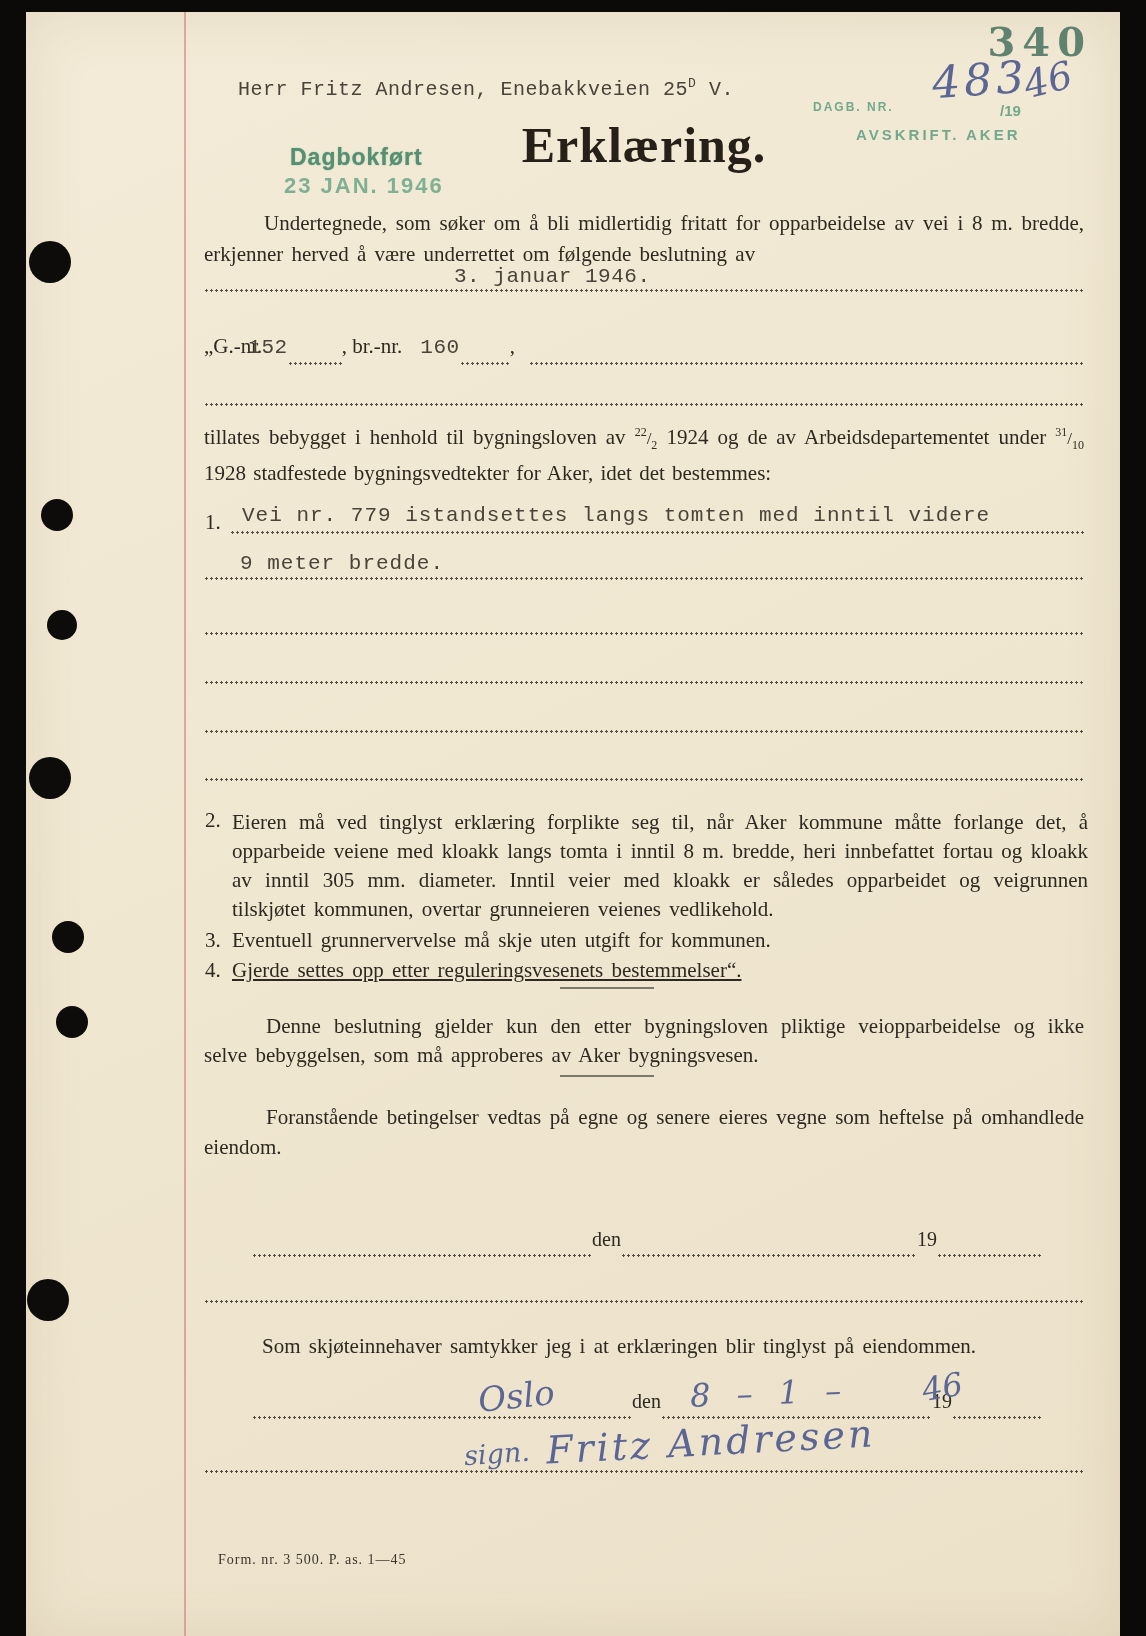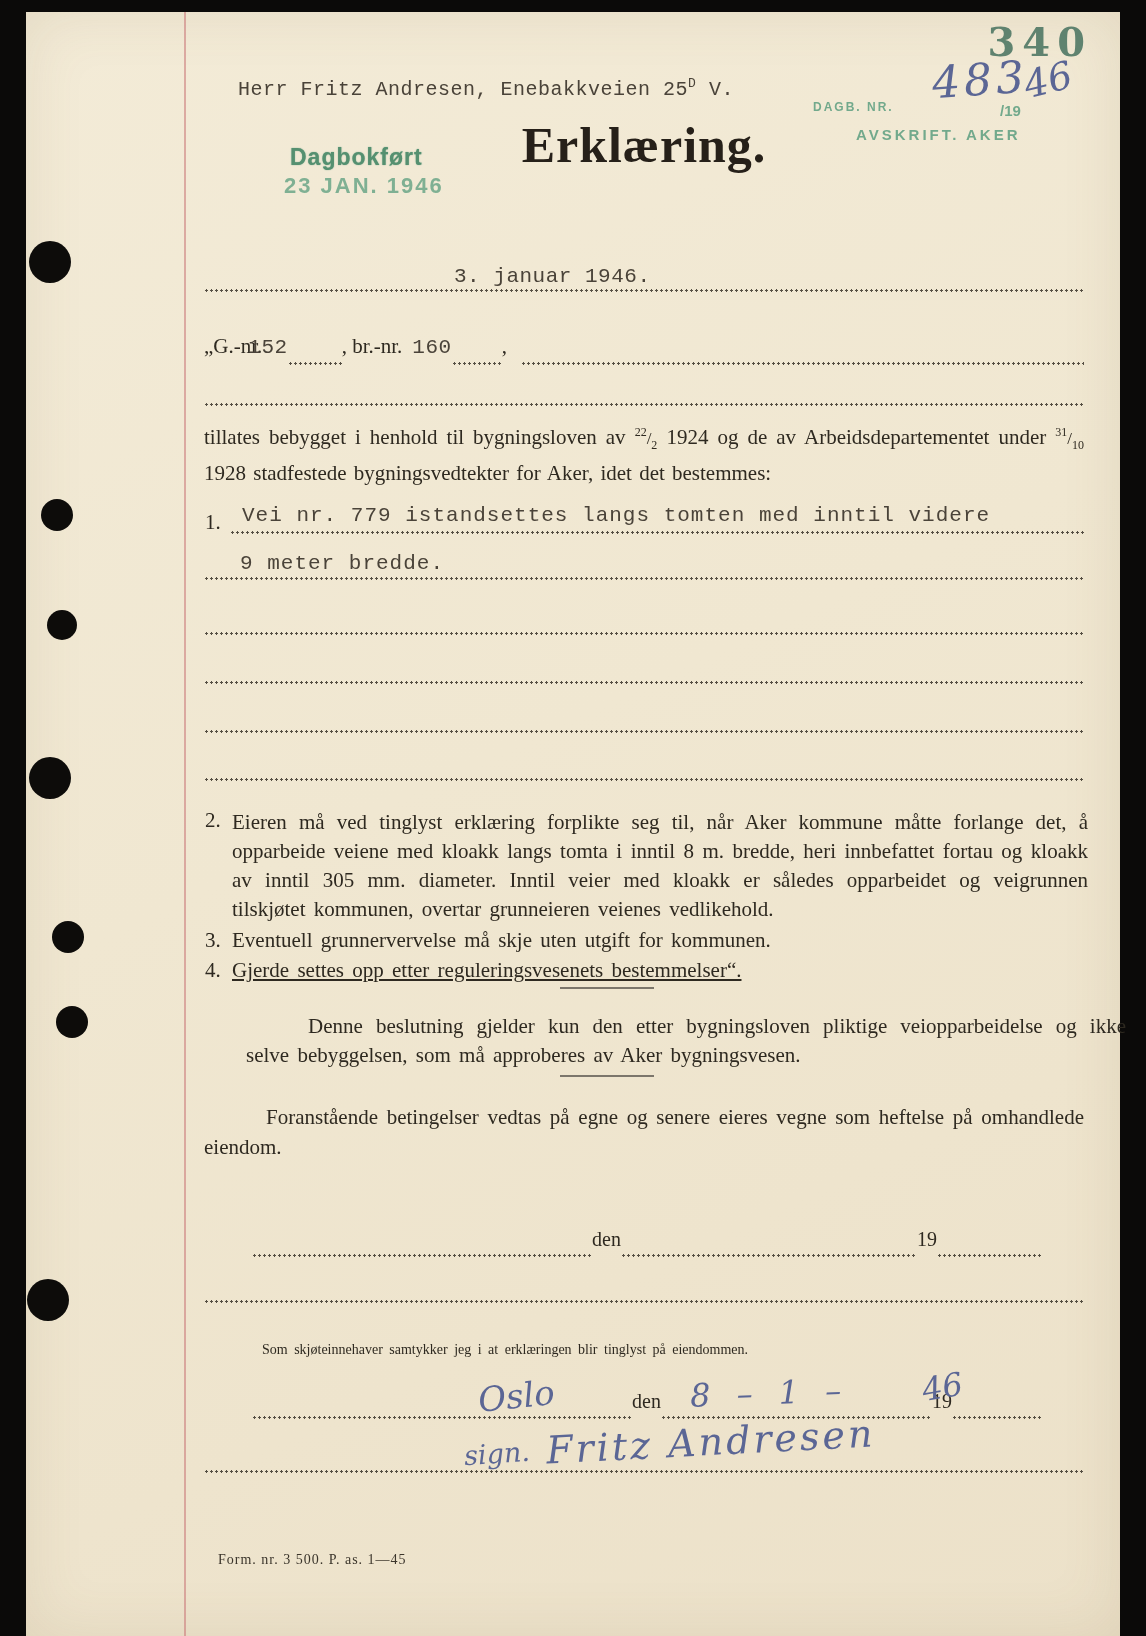--- a/index.html
+++ b/index.html
@@ -92,32 +92,33 @@
   <div class="stamp-dagbnr-suffix green">/19</div>
   <div class="hand-nr hand">483</div>
   <div class="hand-yr hand">46</div>
   <div class="stamp-avskrift green">AVSKRIFT. AKER</div>
 
   <div class="stamp-dagbokfort green">Dagbokført</div>
   <div class="stamp-dagbokfort-date">23 JAN. 1946</div>
 
   <div class="title">Erklæring.</div>
 
+  <div class="par intro">Undertegnede, som søker om å bli midlertidig fritatt for opparbeidelse av vei i 8 m. bredde, erkjenner herved å være underrettet om følgende beslutning av</div>
 
   <div class="dateline" style="left:178px; top:244px; width:880px; height:36px;">
     <div class="dotline" style="left:0; bottom:0; width:880px;"></div>
     <span class="typed" style="position:absolute; left:250px; bottom:4px; font-size:21px;">3. januar 1946.</span>
   </div>
 
   <div class="flexline" style="left:178px; top:322px; width:880px; height:34px;">
     <span class="printed" style="font-size:21px;">„G.-nr.</span>
     <span class="typed" style="font-size:21px; margin-left:-14px;">152</span>
     <span class="dotfill" style="width:54px;"></span>
     <span class="printed" style="font-size:21px;">, br.-nr.</span>
-    <span class="typed" style="font-size:21px; margin-left:10px;text-align:center;">160</span>
+    <span class="typed" style="font-size:21px; margin-left:18px;text-align:center;">160</span>
     <span class="dotfill" style="width:50px;"></span>
     <span class="printed" style="font-size:21px;">,</span>
     <span class="dotfill" style="flex:1; margin-left:14px;"></span>
   </div>
 
   <div class="dotline" style="left:178px; top:391px; width:880px;"></div>
 
   <div class="par" style="left:178px; top:408px; width:880px; line-height:34px; word-spacing:2px;">
     <span>tillates bebygget i henhold til bygningsloven av </span><sup class="fr">22</sup><span class="frslash">/</span><sub class="fr">2</sub><span> 1924 og de av Arbeidsdepartementet under </span><sup class="fr">31</sup><span class="frslash">/</span><sub class="fr">10</sub><span> 1928 stadfestede bygningsvedtekter for Aker, idet det bestemmes:</span>
   </div>
@@ -141,38 +142,38 @@
   <div class="itemtext" style="left:206px; top:796px; width:856px; line-height:29px;">Eieren må ved tinglyst erklæring forplikte seg til, når Aker kommune måtte forlange det, å opparbeide veiene med kloakk langs tomta i inntil 8 m. bredde, heri innbefattet fortau og kloakk av inntil 305 mm. diameter. Inntil veier med kloakk er således opparbeidet og veigrunnen tilskjøtet kommunen, overtar grunneieren veienes vedlikehold.</div>
 
   <div class="num" style="left:179px; top:916px;">3.</div>
   <div class="itemtext" style="left:206px; top:916px; width:856px; text-align:left;">Eventuell grunnervervelse må skje uten utgift for kommunen.</div>
 
   <div class="num" style="left:179px; top:946px;">4.</div>
   <div class="itemtext" style="left:206px; top:946px; width:856px; text-align:left;text-decoration:underline;">Gjerde settes opp etter reguleringsvesenets bestemmelser“.</div>
 
   <div class="divider" style="left:534px; top:975px; width:94px;"></div>
 
-  <div class="par" style="left:178px; top:1000px; width:880px; line-height:29px; text-indent:62px;margin-left:42px;">Denne beslutning gjelder kun den etter bygningsloven pliktige veiopparbeidelse og ikke selve bebyggelsen, som må approberes av Aker bygningsvesen.</div>
+  <div class="par" style="left:178px; top:1000px; width:880px; line-height:29px; text-indent:62px;">Denne beslutning gjelder kun den etter bygningsloven pliktige veiopparbeidelse og ikke selve bebyggelsen, som må approberes av Aker bygningsvesen.</div>
 
   <div class="divider" style="left:534px; top:1063px; width:94px;"></div>
 
   <div class="par" style="left:178px; top:1090px; width:880px; line-height:30px; text-indent:62px;">Foranstående betingelser vedtas på egne og senere eieres vegne som heftelse på omhandlede eiendom.</div>
 
 
   <div class="flexline" style="left:226px; top:1216px; width:790px; height:32px;">
     <span class="dotfill" style="width:340px;"></span>
     <span class="printed" style="font-size:20px;">den</span>
     <span class="dotfill" style="width:296px;"></span>
     <span class="printed" style="font-size:20px;">19</span>
     <span class="dotfill" style="flex:1;"></span>
   </div>
 
   <div class="dotline" style="left:178px; top:1288px; width:880px;"></div>
 
-  <div class="printed" style="position:absolute; left:236px; top:1322px; font-size:14px; word-spacing:3px;margin-top:8px;">Som skjøteinnehaver samtykker jeg i at erklæringen blir tinglyst på eiendommen.</div>
+  <div class="printed" style="position:absolute; left:236px; top:1322px; font-size:21px; word-spacing:3px;">Som skjøteinnehaver samtykker jeg i at erklæringen blir tinglyst på eiendommen.</div>
 
   <div class="flexline" style="left:226px; top:1378px; width:790px; height:32px;">
     <span class="dotfill" style="width:380px;"></span>
     <span class="printed" style="font-size:20px;">den</span>
     <span class="dotfill" style="width:271px;"></span>
     <span class="printed" style="font-size:20px;">19</span>
     <span class="dotfill" style="flex:1;"></span>
   </div>
   <span class="hand" style="position:absolute; left:452px; top:1364px; font-size:34px; transform:rotate(-6deg);">Oslo</span>
   <span class="hand" style="position:absolute; left:664px; top:1362px; font-size:32px; letter-spacing:8px; transform:rotate(-2deg);">8 – 1 –</span>

